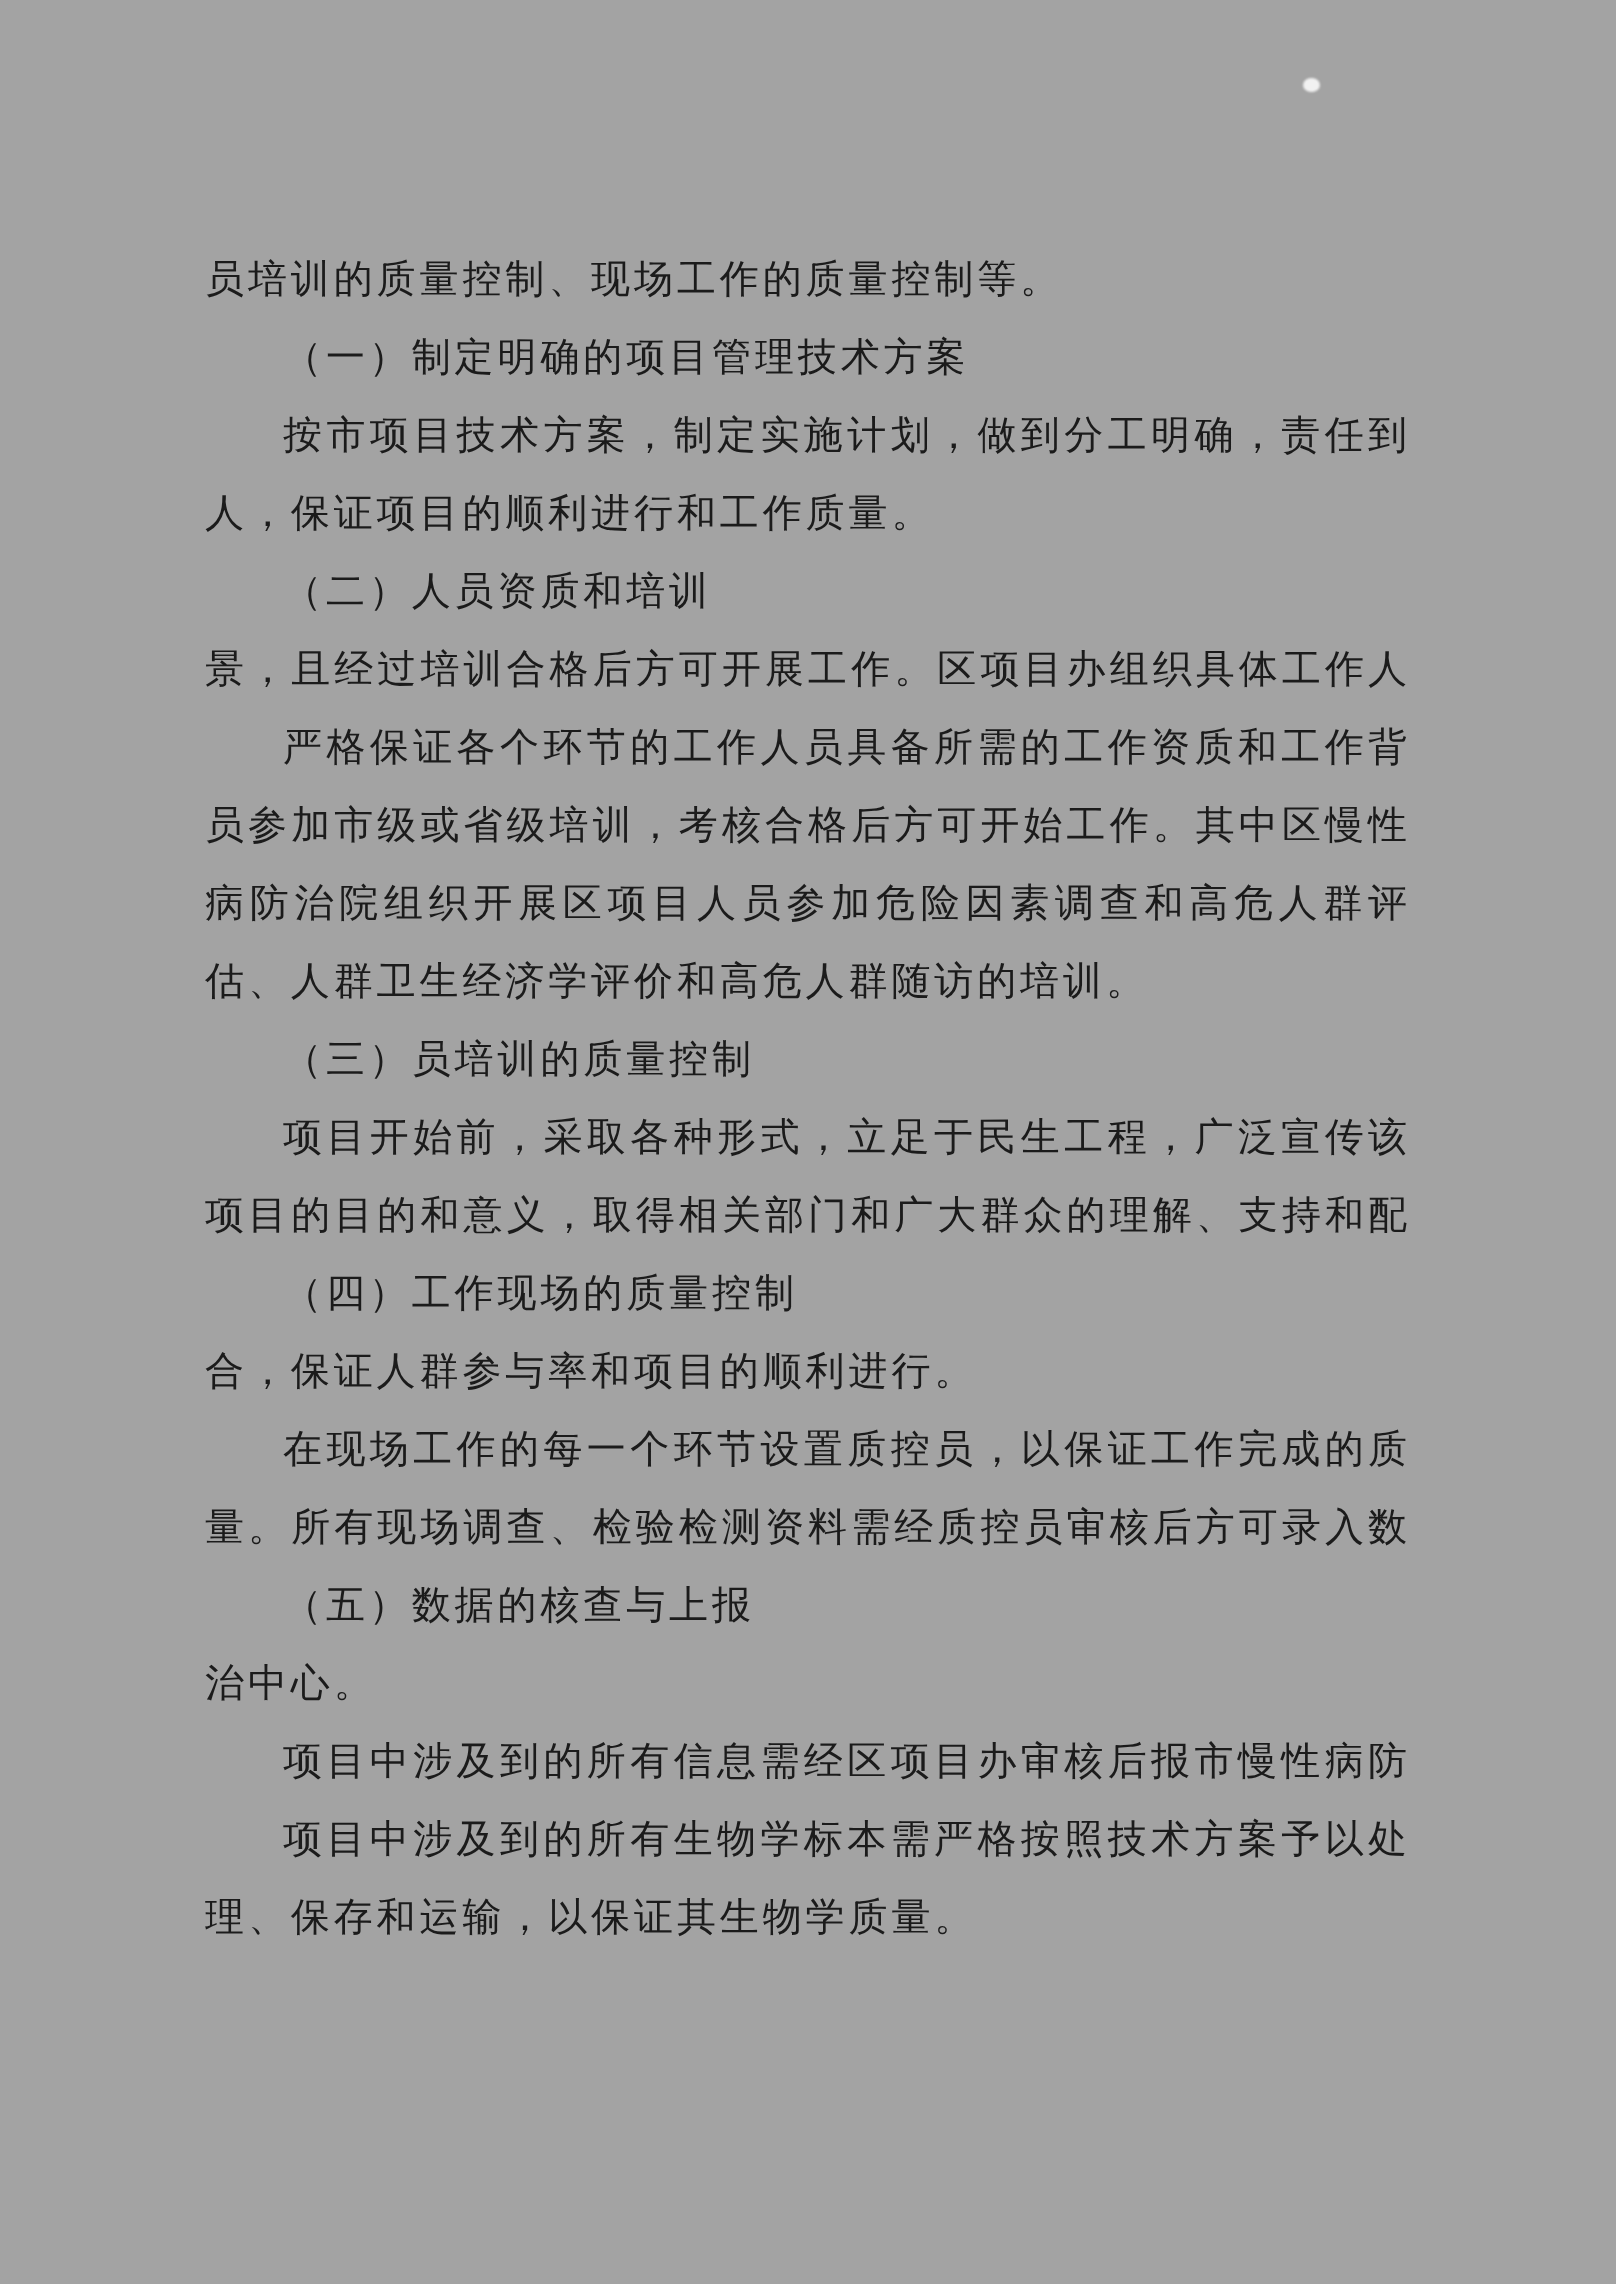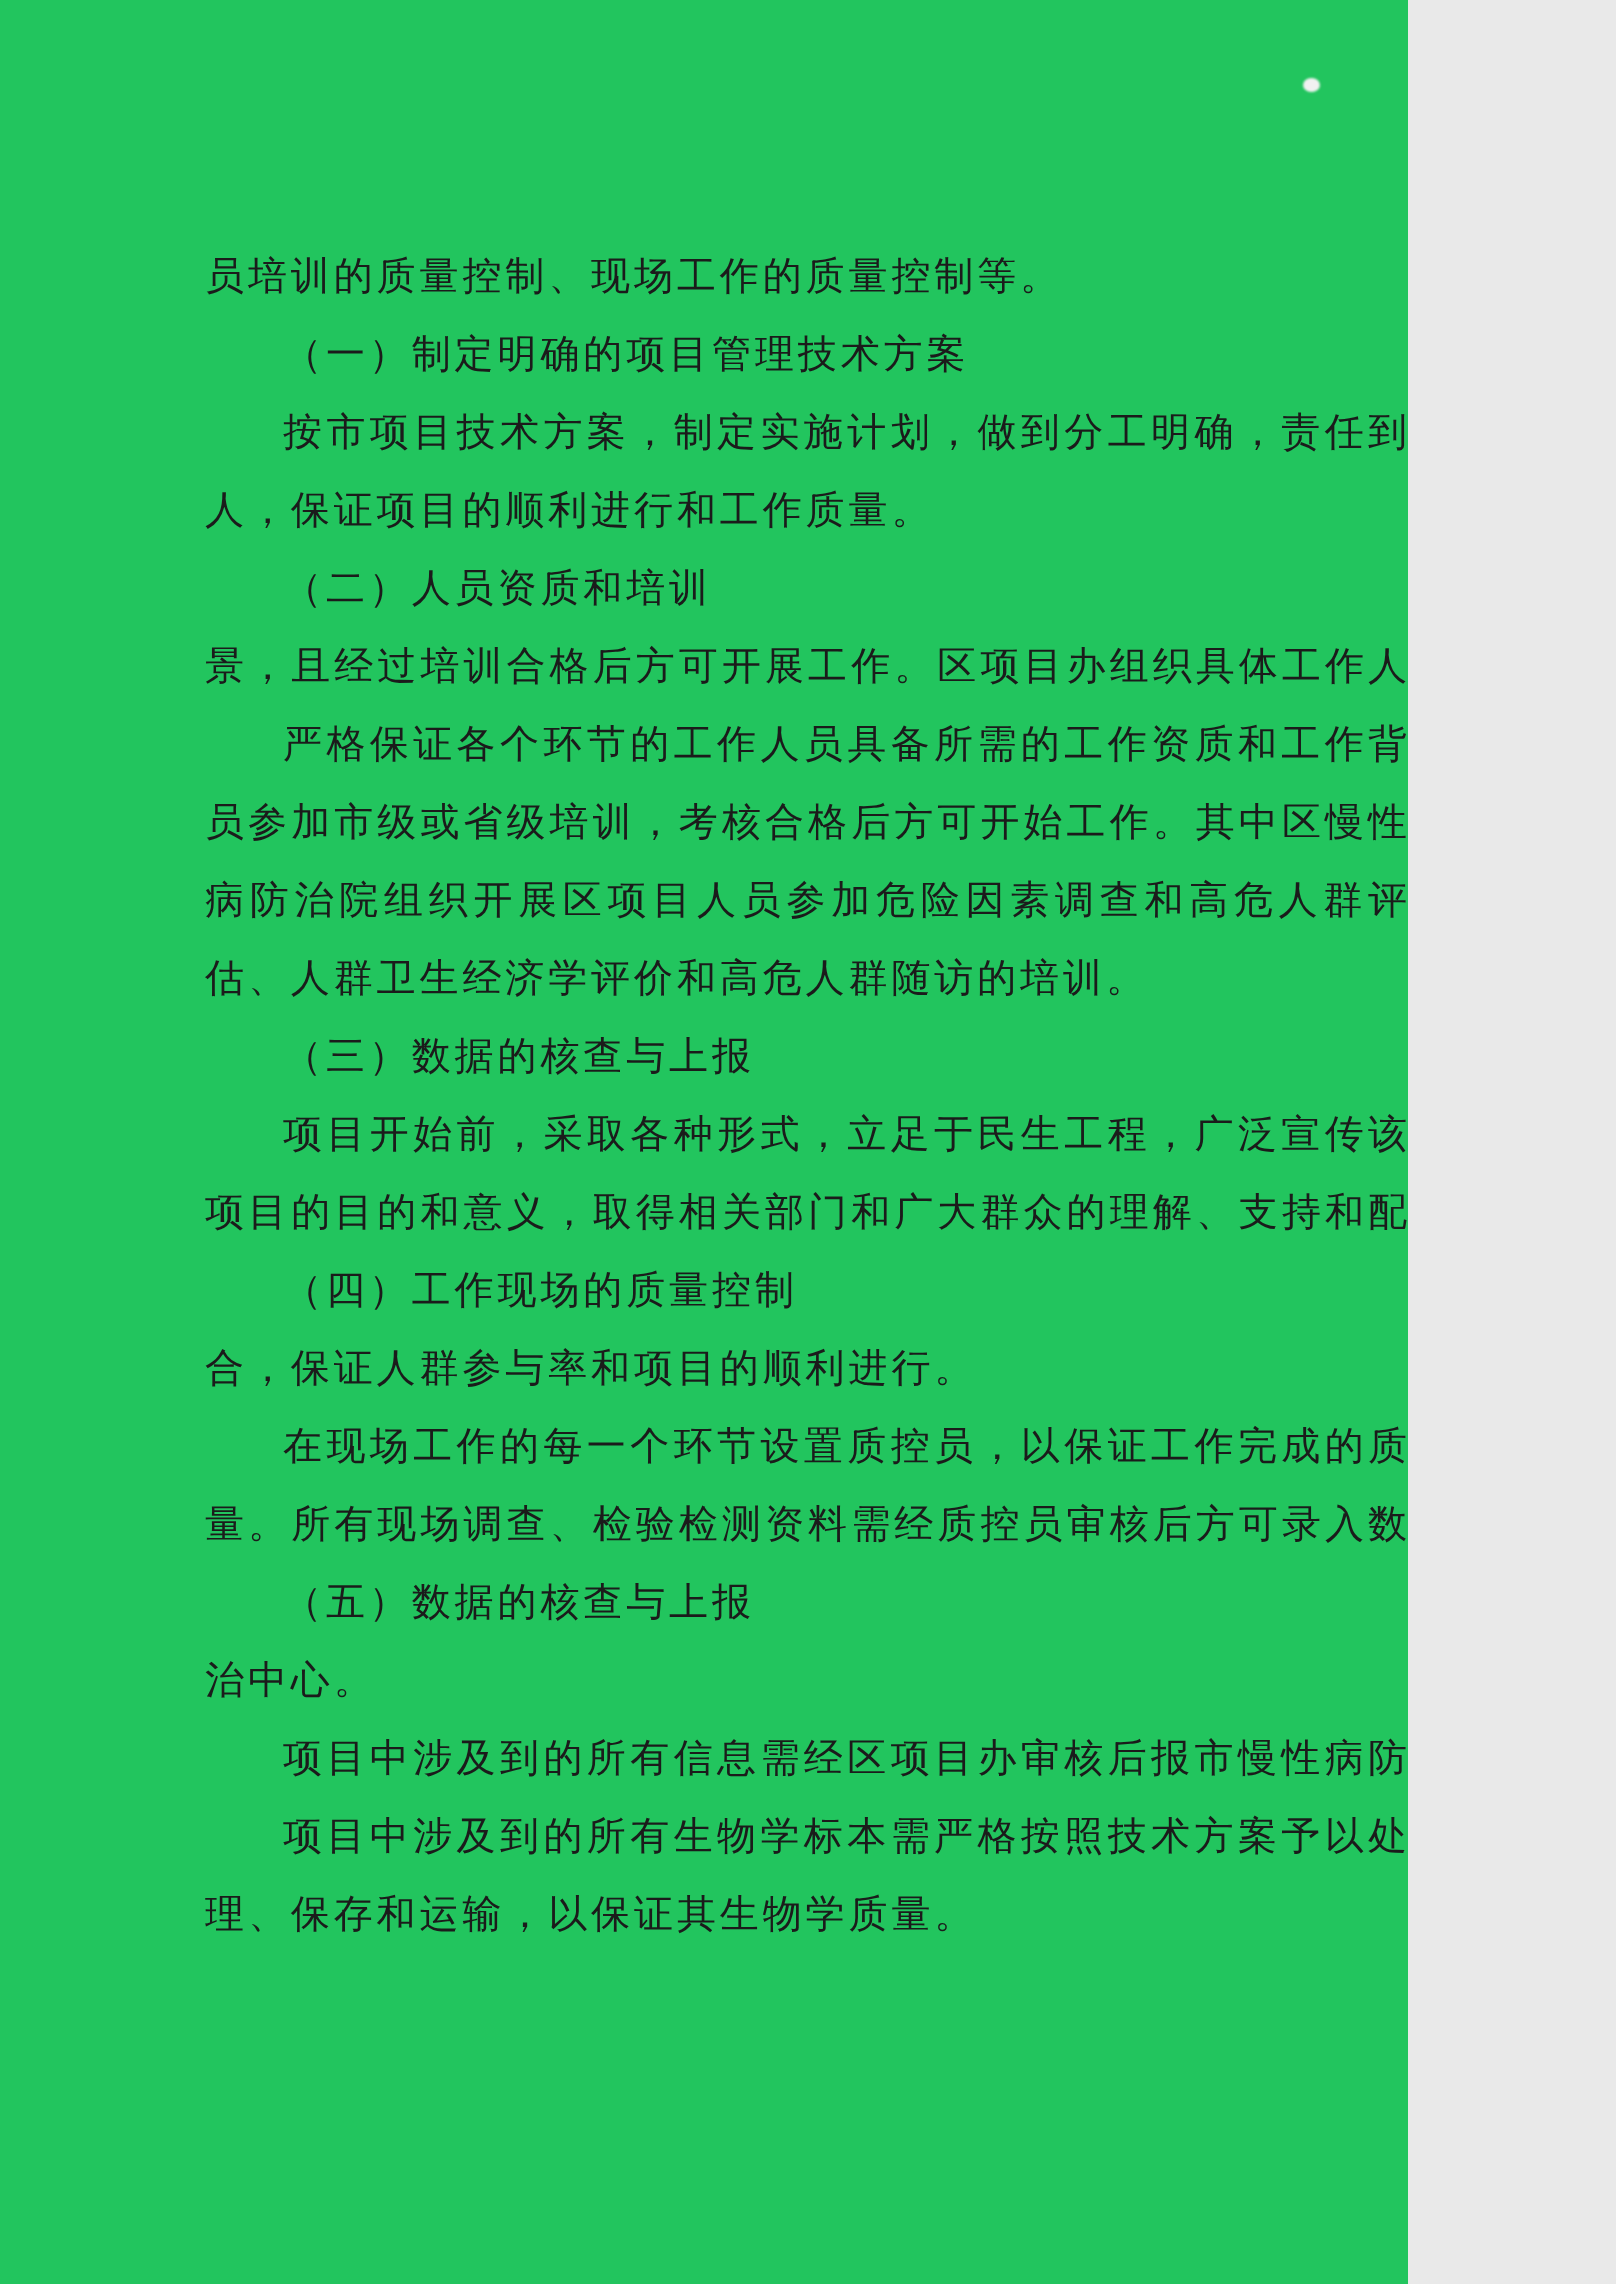--- a/index.html
+++ b/index.html
@@ -2,25 +2,25 @@
 <html style="font-size:10.4px"><head>
 <meta charset="utf-8">
 <style>
   html, body {
     margin: 0;
     padding: 0;
     background: #e9e9e9;
   }
   .page {
     position: relative;
-    width: 1408px;
+    width: 1616px;
     height: 2284px;
-    background: #22c55e;
+    background: #a3a3a3;
     overflow: hidden;
-    font-family: Liberation Mono, monospace;
+    font-family: Liberation Sans, sans-serif;
     color: #1b1b1b;
   }
   .text-block {
     position: absolute;
     left: 205px;
     top: 240px;
     width: 1206px;
     font-size: 39px;
     line-height: 78px;
     letter-spacing: 3.9px;
@@ -59,21 +59,21 @@
     <div class="line">员培训的质量控制、现场工作的质量控制等。</div>
     <div class="line indent">（一）制定明确的项目管理技术方案</div>
     <div class="line indent fill">按市项目技术方案，制定实施计划，做到分工明确，责任到</div>
     <div class="line">人，保证项目的顺利进行和工作质量。</div>
     <div class="line indent">（二）人员资质和培训</div>
     <div class="line fill">景，且经过培训合格后方可开展工作。区项目办组织具体工作人</div>
     <div class="line indent fill">严格保证各个环节的工作人员具备所需的工作资质和工作背</div>
     <div class="line fill">员参加市级或省级培训，考核合格后方可开始工作。其中区慢性</div>
     <div class="line fill">病防治院组织开展区项目人员参加危险因素调查和高危人群评</div>
     <div class="line">估、人群卫生经济学评价和高危人群随访的培训。</div>
-    <div class="line indent">（三）数据的核查与上报</div>
+    <div class="line indent">（三）员培训的质量控制</div>
     <div class="line indent fill">项目开始前，采取各种形式，立足于民生工程，广泛宣传该</div>
     <div class="line fill">项目的目的和意义，取得相关部门和广大群众的理解、支持和配</div>
     <div class="line indent">（四）工作现场的质量控制</div>
     <div class="line">合，保证人群参与率和项目的顺利进行。</div>
     <div class="line indent fill">在现场工作的每一个环节设置质控员，以保证工作完成的质</div>
     <div class="line fill">量。所有现场调查、检验检测资料需经质控员审核后方可录入数</div>
     <div class="line indent">（五）数据的核查与上报</div>
     <div class="line">治中心。</div>
     <div class="line indent fill">项目中涉及到的所有信息需经区项目办审核后报市慢性病防</div>
     <div class="line indent fill">项目中涉及到的所有生物学标本需严格按照技术方案予以处</div>

